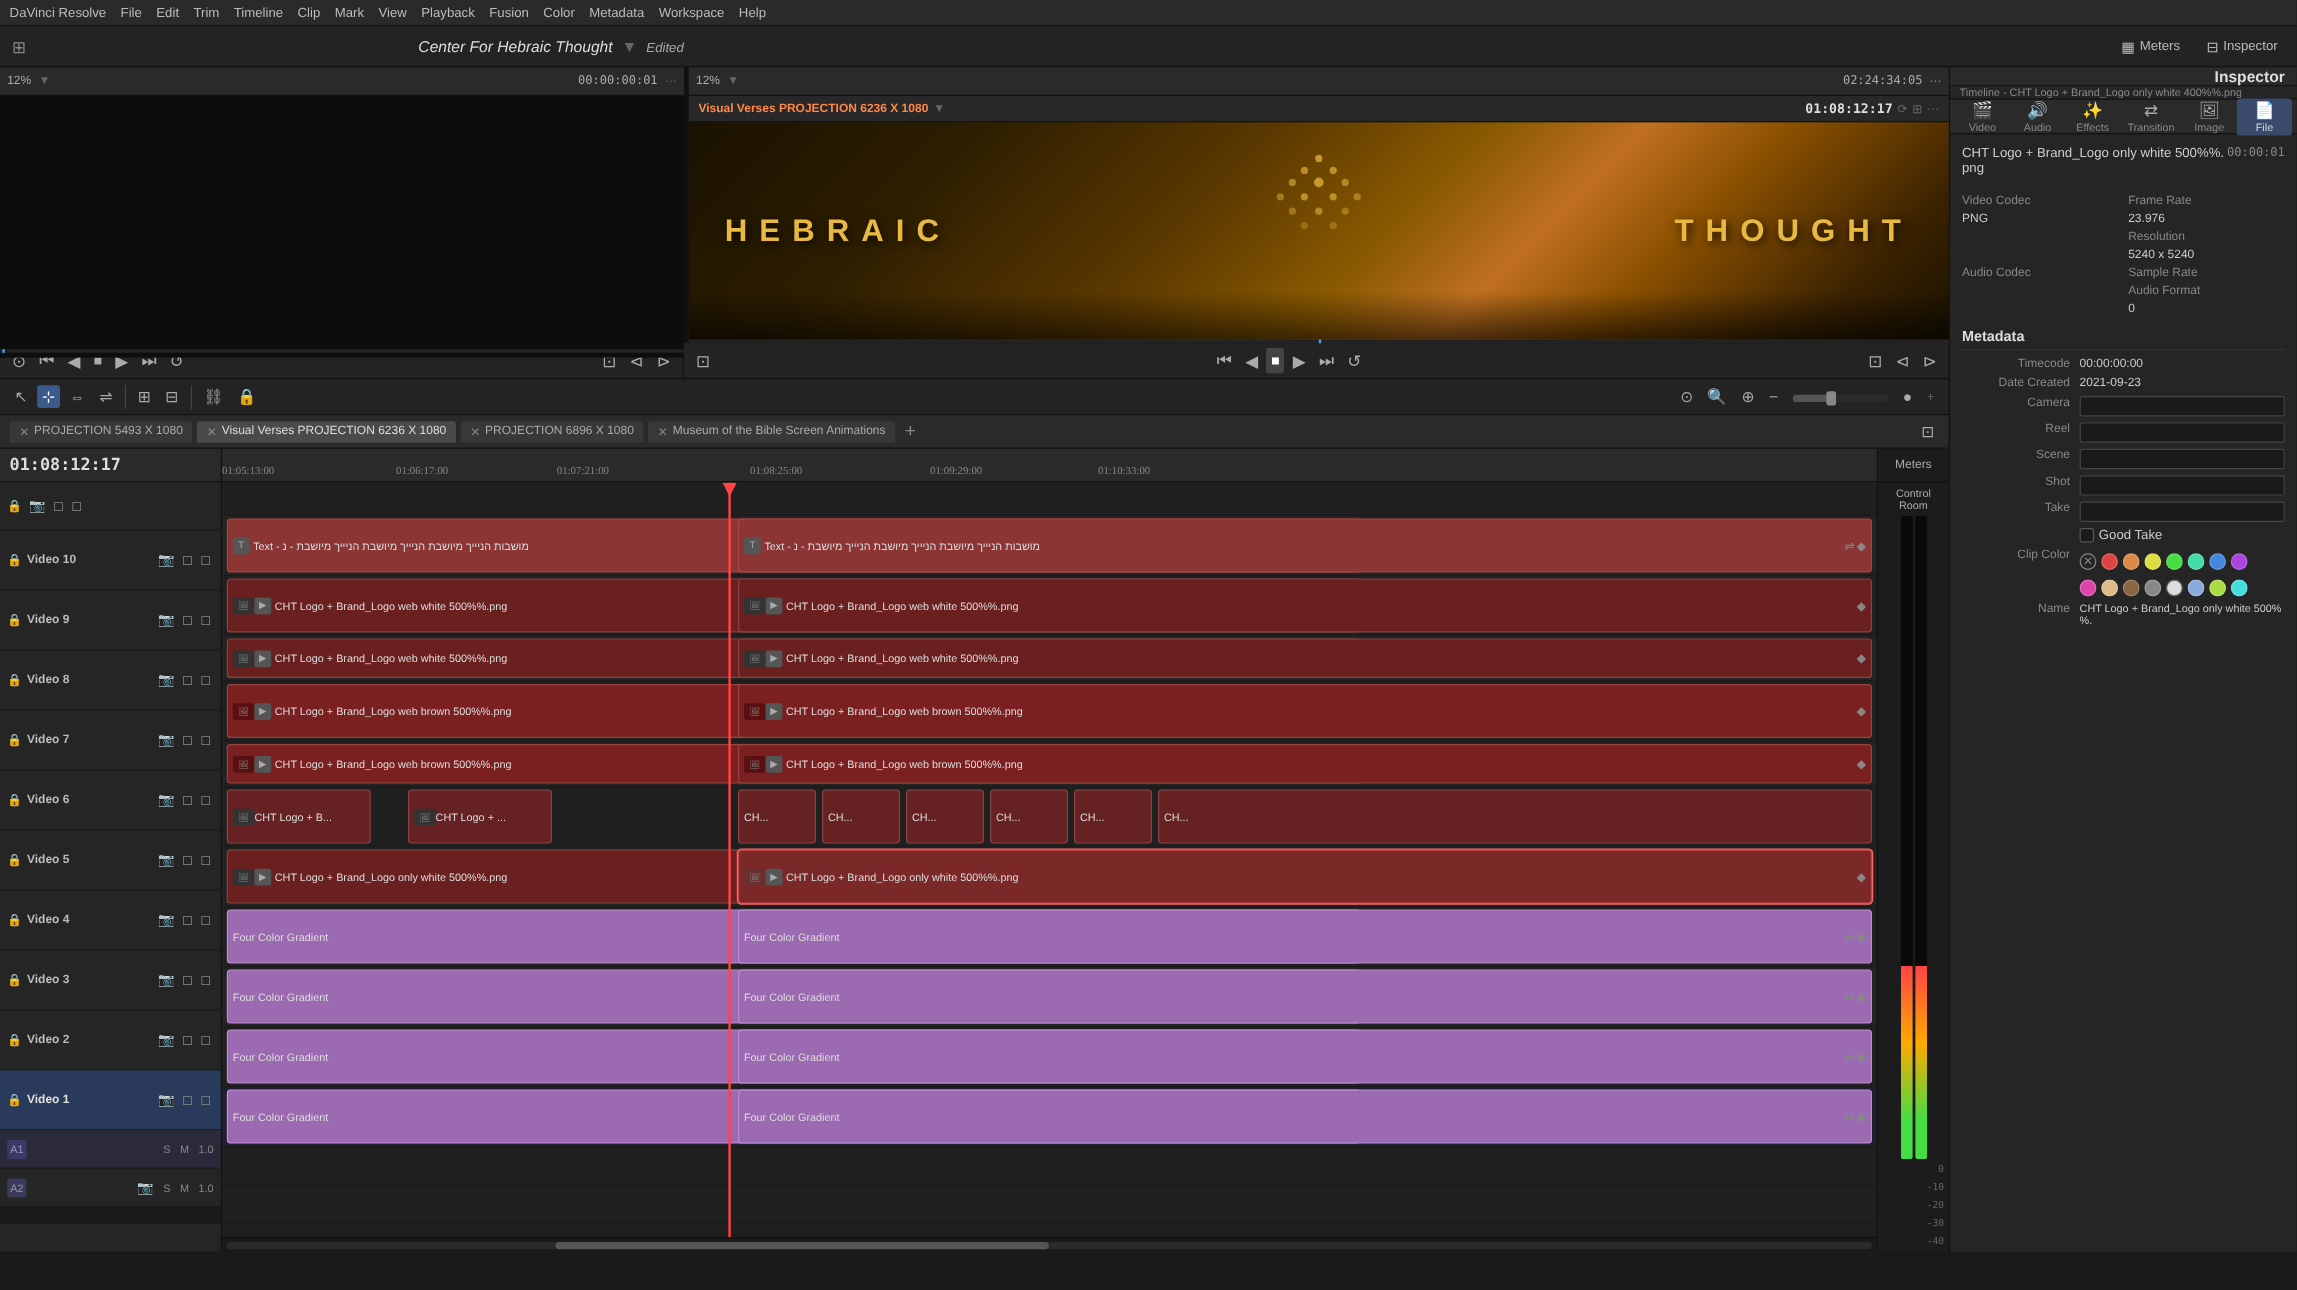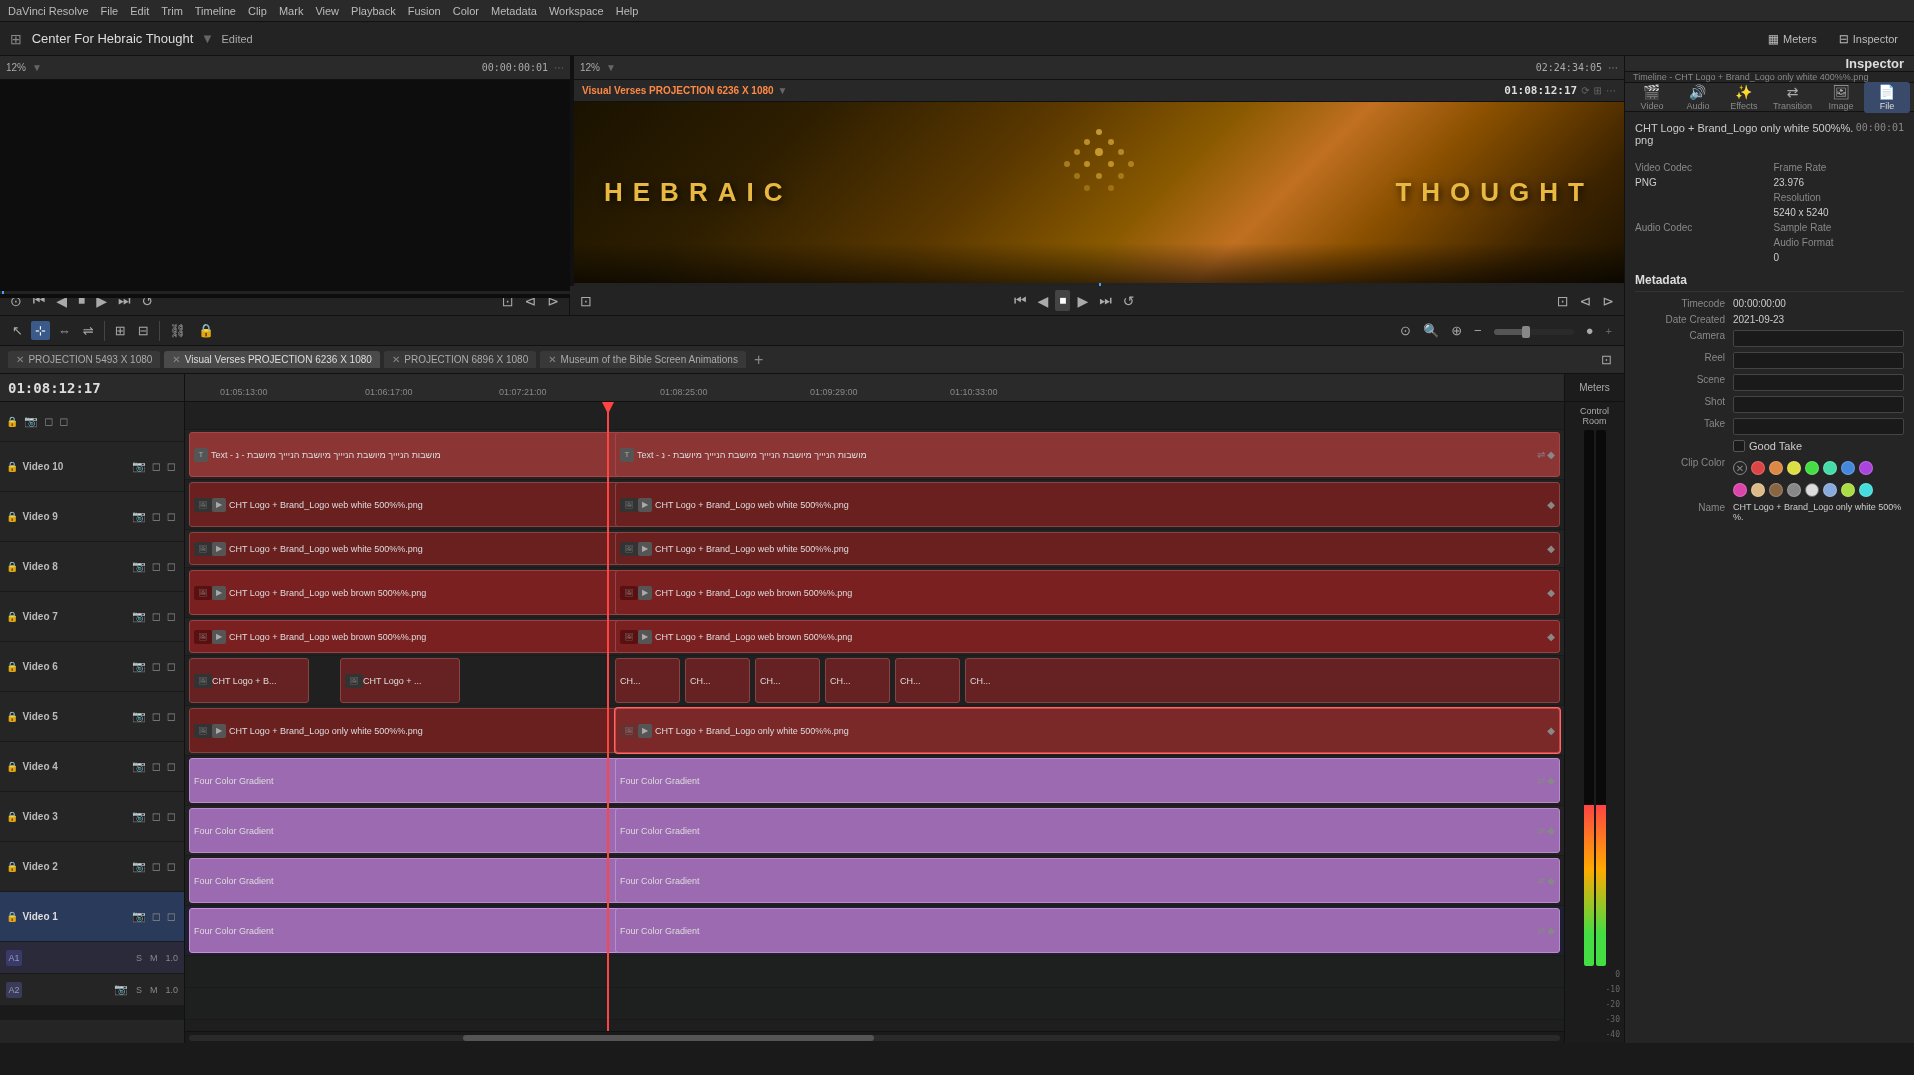--- a/index.html
+++ b/index.html
@@ -34,23 +34,24 @@
       height: 34px;
       background: #232323;
       display: flex;
       align-items: center;
       padding: 0 10px;
       gap: 10px;
       border-bottom: 1px solid #111;
     }
     .project-name {
       flex: 1;
-      text-align: left;
+      text-align: center;
       color: #ddd;
       font-size: 13px;
+      font-style: italic;
     }
     .edited-badge {
       color: #aaa;
       font-size: 11px;
     }
     .meters-btn, .inspector-btn {
       display: flex;
       align-items: center;
       gap: 4px;
       color: #bbb;
@@ -224,24 +225,23 @@
       align-items: flex-end;
       padding-bottom: 4px;
       padding-left: 4px;
       gap: 0;
       overflow: hidden;
       position: relative;
     }
     .ruler-mark {
       color: #888;
       font-size: 9px;
-      font-family: Liberation Sans, sans-serif;
+      font-family: Liberation Serif, serif;
       position: absolute;
       bottom: 4px;
-      margin-left: 35px;
     }
 
     .timeline-tracks {
       flex: 1;
       position: relative;
       overflow: hidden;
     }
 
     
     .playhead {

